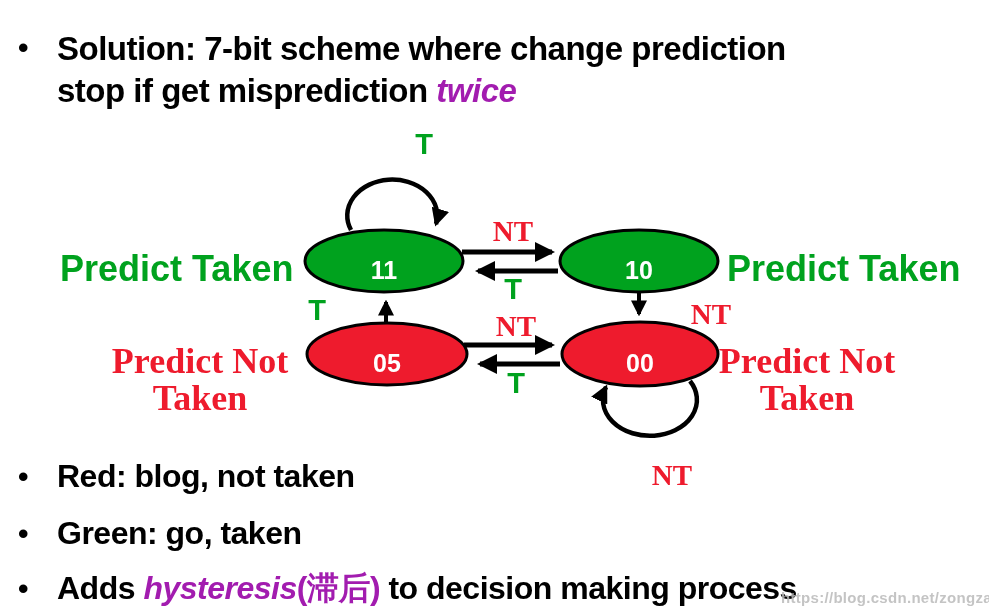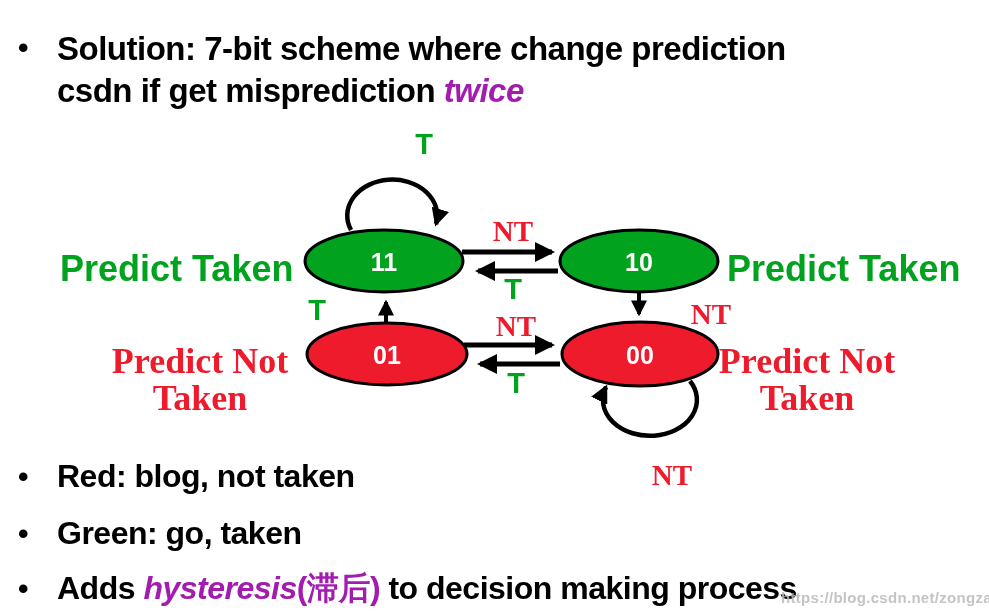--- a/index.html
+++ b/index.html
@@ -12,34 +12,34 @@
   .abs{position:absolute;}
   .bullet-marker{font-size:30px;line-height:1;}
   .title-text{font-size:33px;line-height:42px;letter-spacing:-0.5px;}
   .legend-text{font-size:32px;line-height:40px;letter-spacing:-0.5px;}
   .c-green{color:#00a21e;}
   .c-red{color:#ee1b2d;font-family:Liberation Serif, serif;}
   .c-blue{color:#a21caf;}
   .italic{font-style:italic;}
   .trans-label{font-size:29px;line-height:1;transform:translate(-50%,-50%);white-space:nowrap;}
   .side-label{font-size:36px;line-height:37px;white-space:nowrap;}
-  .state-num{font-size:25px;color:#ffffff;transform:translate(-50%,-50%);line-height:1;}
+  .state-num{font-size:25px;color:#ffffff;transform:translate(-50%,-50%);line-height:1;margin-top:8px;}
   .watermark{
     font-size:15px;font-weight:bold;color:rgba(186,186,186,0.85);
     letter-spacing:0.3px;z-index:5;white-space:nowrap;
   }
   svg{position:absolute;left:0;top:0;}
 </style>
 </head>
 <body>
 
 <span class="abs bullet-marker" style="left:18px;top:33px;">•</span>
 <div class="abs title-text" style="left:57px;top:28px;">
   <div>Solution: 7-bit scheme where change prediction</div>
-  <div><span>csdn if get misprediction </span><span class="c-blue italic">twice</span></div>
+  <div><span>stop if get misprediction </span><span class="c-blue italic">twice</span></div>
 </div>
 
 <svg width="989" height="615" viewBox="0 0 989 615">
   <defs>
     <marker id="arrow" viewBox="0 0 10 10" refX="8.5" refY="5" markerWidth="4" markerHeight="4" orient="auto">
       <path d="M 0 0 L 10 5 L 0 10 z" fill="#000"></path>
     </marker>
   </defs>
 
   <path d="M 351 230 A 45 36 0 1 1 436 224" fill="none" stroke="#000" stroke-width="4.5" marker-end="url(#arrow)"></path>
@@ -56,21 +56,21 @@
   <line x1="639" y1="293" x2="639" y2="314" stroke="#000" stroke-width="4" marker-end="url(#arrow)"></line>
 
   <ellipse cx="384" cy="261" rx="79" ry="31" stroke="#000" stroke-width="3" fill="#00a21e"></ellipse>
   <ellipse cx="639" cy="261" rx="79" ry="31" stroke="#000" stroke-width="3" fill="#00a21e"></ellipse>
   <ellipse cx="387" cy="354" rx="80" ry="31" stroke="#000" stroke-width="3" fill="#ee1b2d"></ellipse>
   <ellipse cx="640" cy="354" rx="78" ry="32" stroke="#000" stroke-width="3" fill="#ee1b2d"></ellipse>
 </svg>
 
 <span class="abs state-num" style="left:384px;top:262px;">11</span>
 <span class="abs state-num" style="left:639px;top:262px;">10</span>
-<span class="abs state-num" style="left:387px;top:355px;">01</span>
+<span class="abs state-num" style="left:387px;top:355px;">05</span>
 <span class="abs state-num" style="left:640px;top:355px;">00</span>
 
 <span class="abs trans-label c-green" style="left:424px;top:144px;">T</span>
 <span class="abs trans-label c-red" style="left:513px;top:231px;">NT</span>
 <span class="abs trans-label c-green" style="left:513px;top:289px;">T</span>
 <span class="abs trans-label c-green" style="left:317px;top:310px;">T</span>
 <span class="abs trans-label c-red" style="left:711px;top:314px;">NT</span>
 <span class="abs trans-label c-red" style="left:516px;top:326px;">NT</span>
 <span class="abs trans-label c-green" style="left:516px;top:383px;">T</span>
 <span class="abs trans-label c-red" style="left:672px;top:475px;">NT</span>

